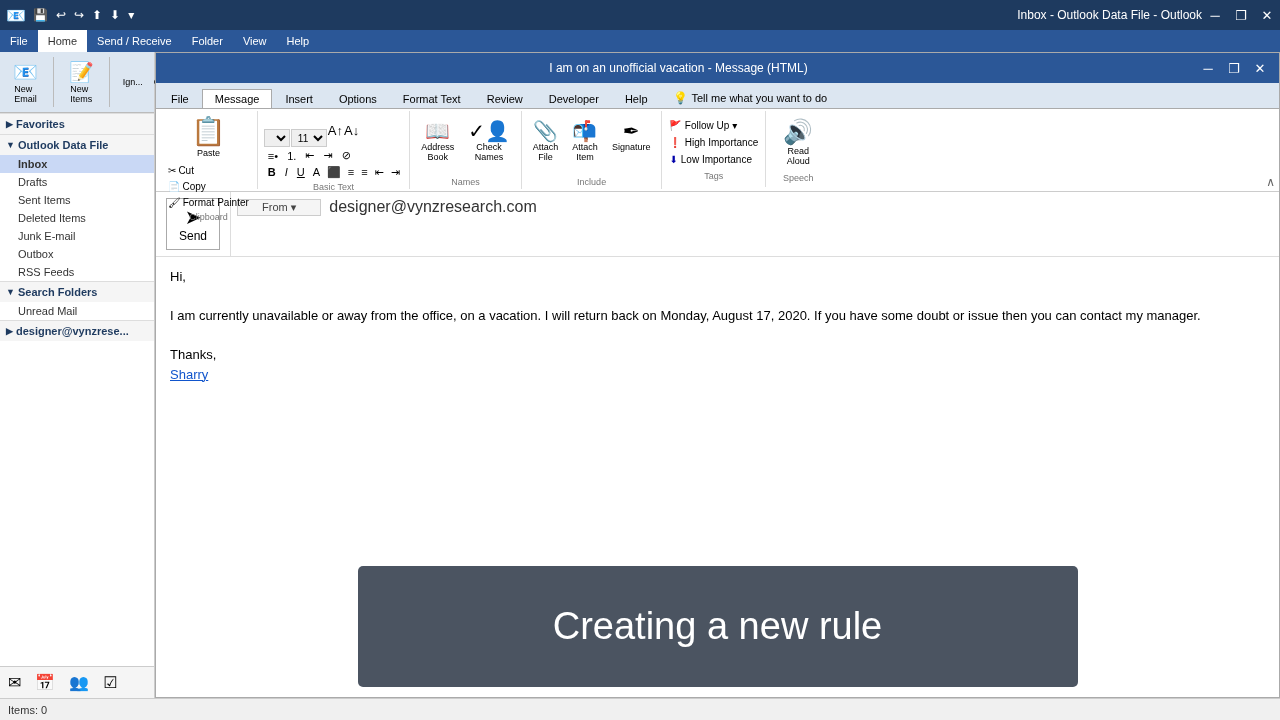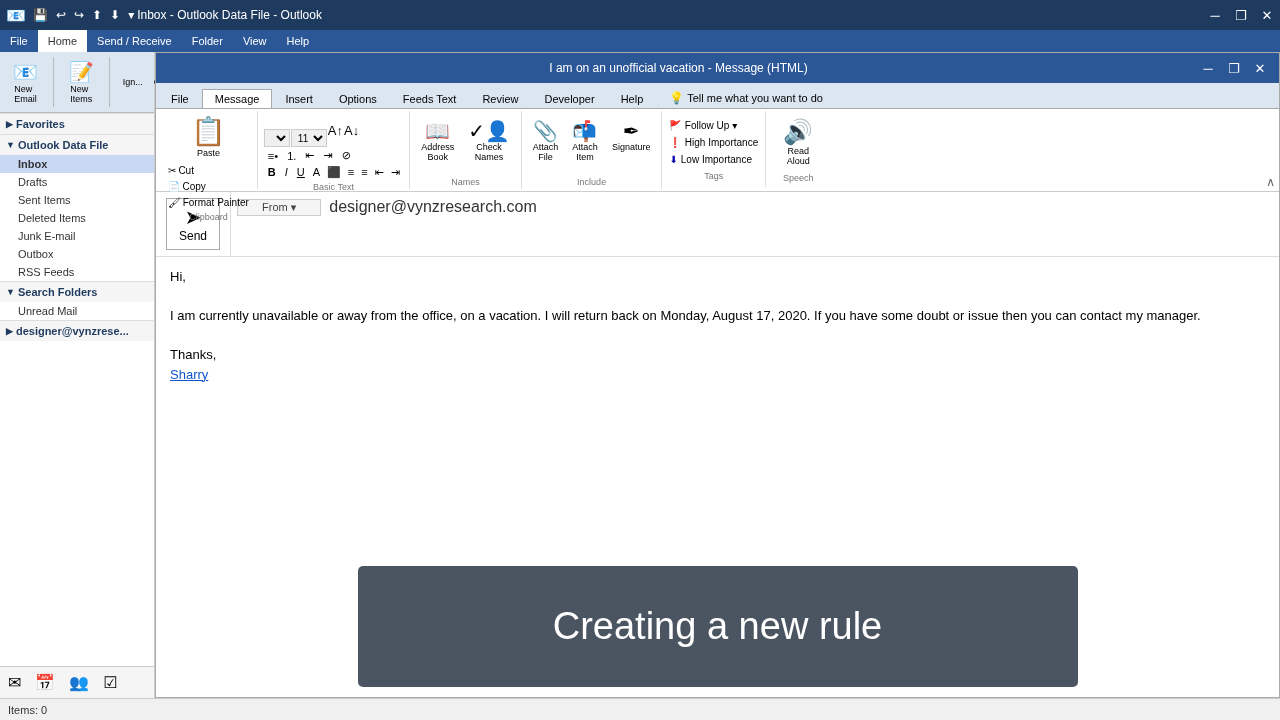--- a/index.html
+++ b/index.html
@@ -19,21 +19,21 @@
       position: absolute;
       top: 0; left: 0; right: 0;
       height: 30px;
       background: #1e3a5f;
       display: flex;
       align-items: center;
       z-index: 10;
     }
     .otb-title {
       flex: 1;
-      text-align: left;
+      text-align: right;
       color: white;
       font-size: 12px;
     }
     .otb-left {
       display: flex;
       align-items: center;
       gap: 4px;
       padding-left: 6px;
     }
     .otb-icon { font-size: 16px; color: white; }
@@ -524,21 +524,21 @@
         <button class="cw-ctrl">❐</button>
         <button class="cw-ctrl close">✕</button>
       </div>
     </div>
 
     <div class="cw-tabs">
       <div class="cw-tab">File</div>
       <div class="cw-tab active">Message</div>
       <div class="cw-tab">Insert</div>
       <div class="cw-tab">Options</div>
-      <div class="cw-tab">Feeds Text</div>
+      <div class="cw-tab">Format Text</div>
       <div class="cw-tab">Review</div>
       <div class="cw-tab">Developer</div>
       <div class="cw-tab">Help</div>
       <div class="cw-tab" style="display:flex;align-items:center;gap:3px;">
         <span style="font-size:12px;">💡</span>
         <span>Tell me what you want to do</span>
       </div>
     </div>
 
     <div class="cw-ribbon">

